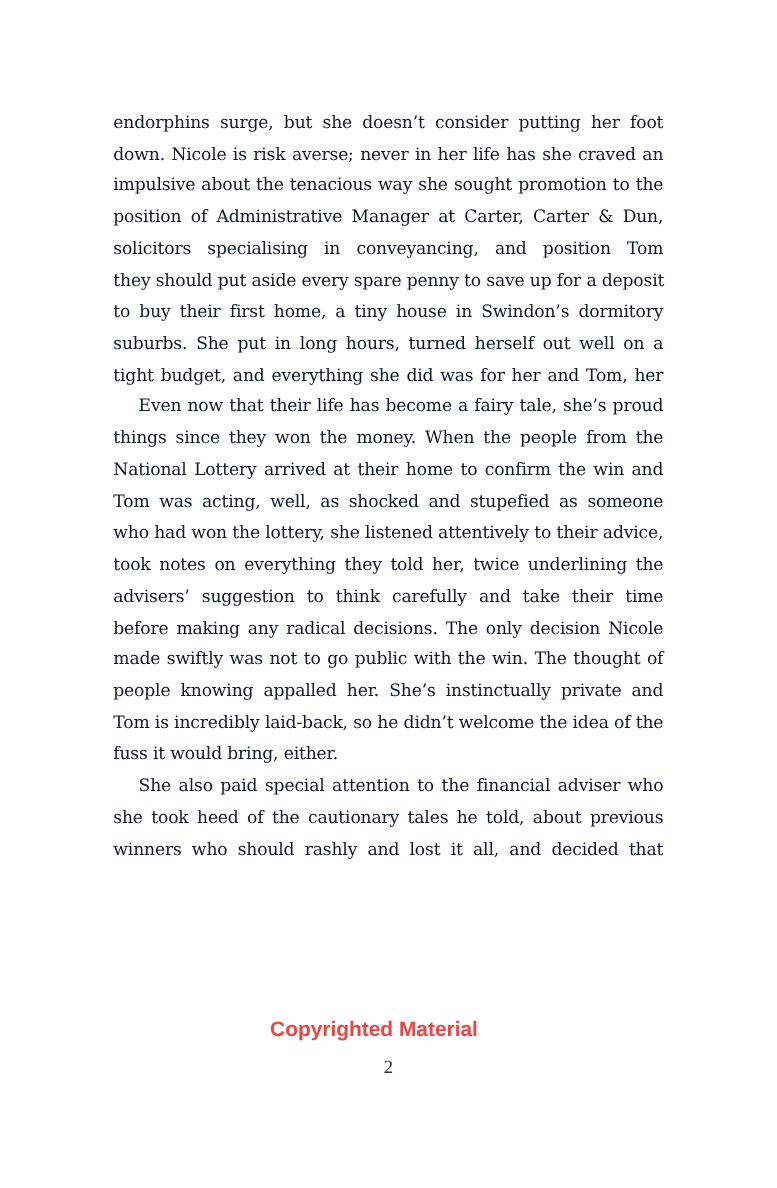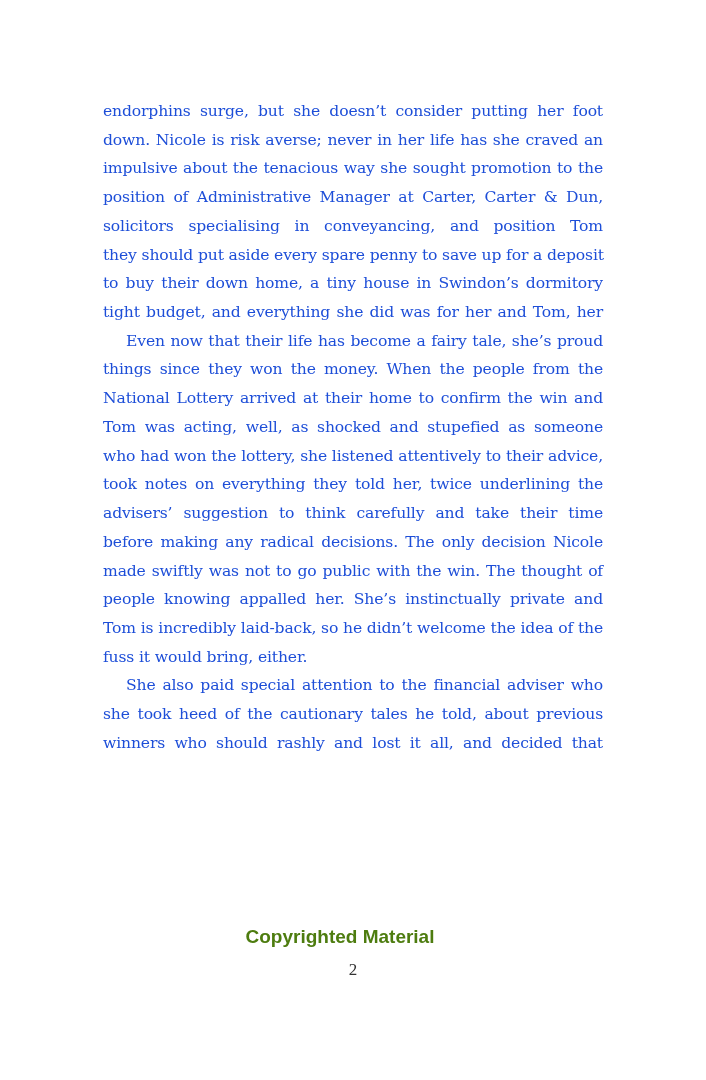--- a/index.html
+++ b/index.html
@@ -6,35 +6,35 @@
     body { width: 706px; height: 1080px; position: relative; overflow: hidden; }
     .page {
       position: absolute; left: 0; top: 0; width: 706px; height: 1080px;
       background: #ffffff;
     }
     .text-block {
       position: absolute; left: 103px; top: 97px; width: 500px;
       font-family: "DejaVu Serif", "Liberation Serif", serif;
       font-size: 15.6px;
       line-height: 28.72px;
-      color: #1d4ed8;
+      color: #0f172a;
       text-align: justify;
       letter-spacing: -0.15px;
     }
     .line {
       display: block; height: 28.72px; white-space: nowrap;
       text-align-last: justify; text-align: justify;
     }
     .line.last { text-align-last: left; }
     .line.indent { padding-left: 23px; }
     .watermark {
       position: absolute; left: 0; width: 680px; top: 926px;
       text-align: center;
       font-family: "Liberation Sans", sans-serif;
-      font-weight: bold; font-size: 19px; color: #4d7c0f;
+      font-weight: bold; font-size: 19px; color: #ef4444;
     }
     .page-number {
       position: absolute; left: 0; width: 706px; top: 960px;
       text-align: center;
       font-family: "Liberation Serif", serif;
       font-size: 17px; color: #333333;
     }
   </style>
 </head>
 <body>
@@ -42,21 +42,22 @@
 <div class="page">
   <div class="text-block">
 
     <div>
       <span class="line">endorphins surge, but she doesn’t consider putting her foot</span>
       <span class="line">down. Nicole is risk averse; never in her life has she craved an</span>
       <span class="line">impulsive about the tenacious way she sought promotion to the</span>
       <span class="line">position of Administrative Manager at Carter, Carter &amp; Dun,</span>
       <span class="line">solicitors specialising in conveyancing, and position Tom</span>
       <span class="line">they should put aside every spare penny to save up for a deposit</span>
-      <span class="line">to buy their down home, a tiny house in Swindon’s dormitory</span>
+      <span class="line">to buy their first home, a tiny house in Swindon’s dormitory</span>
+      <span class="line">suburbs. She put in long hours, turned herself out well on a</span>
       <span class="line">tight budget, and everything she did was for her and Tom, her</span>
     </div>
 
     <div>
       <span class="line indent">Even now that their life has become a fairy tale, she’s proud</span>
       <span class="line">things since they won the money. When the people from the</span>
       <span class="line">National Lottery arrived at their home to confirm the win and</span>
       <span class="line">Tom was acting, well, as shocked and stupefied as someone</span>
       <span class="line">who had won the lottery, she listened attentively to their advice,</span>
       <span class="line">took notes on everything they told her, twice underlining the</span>

